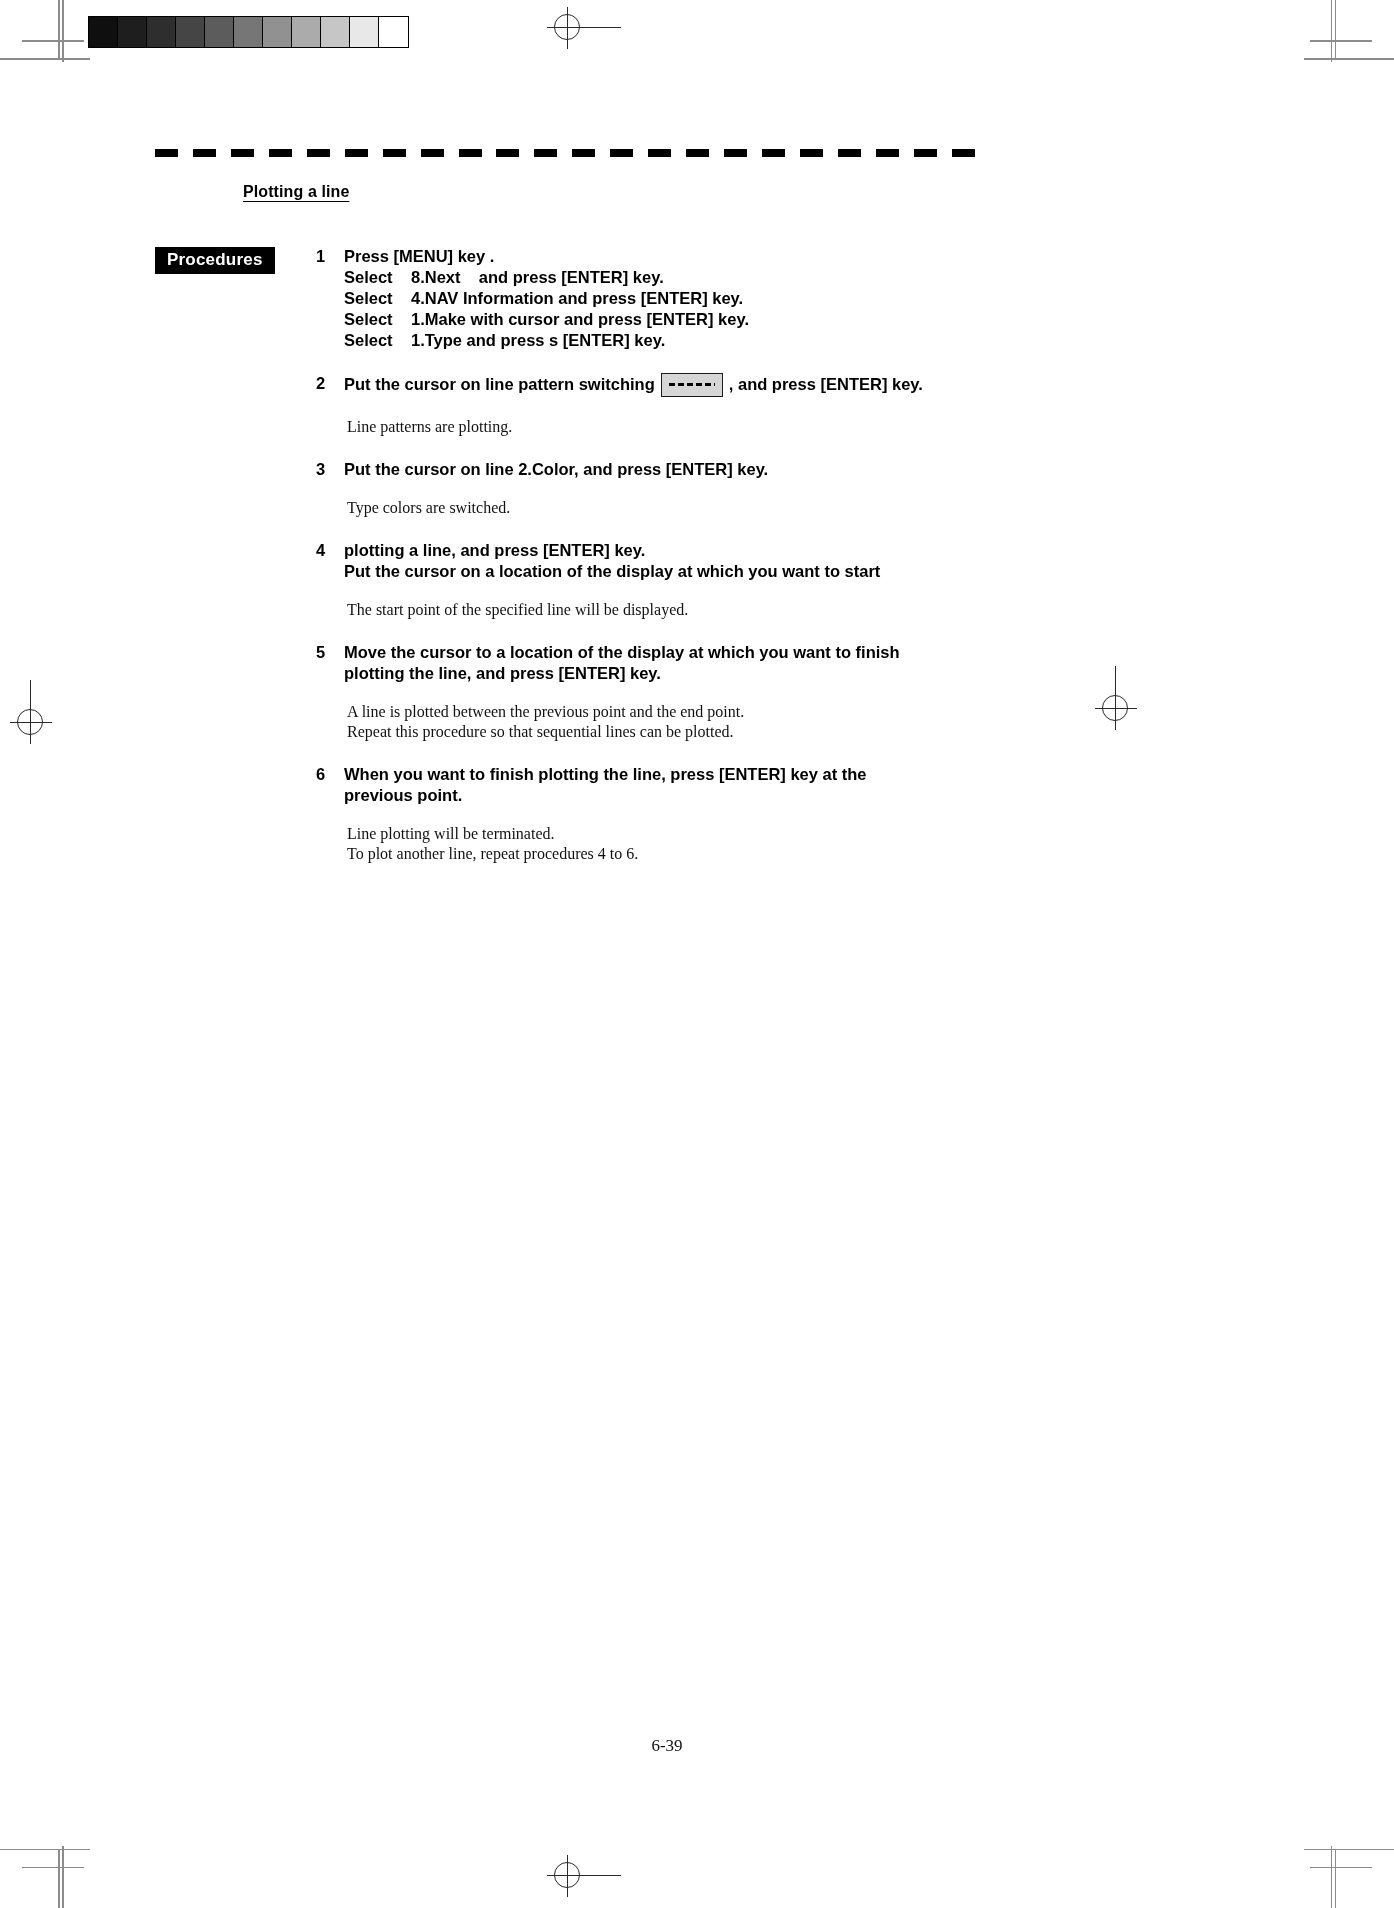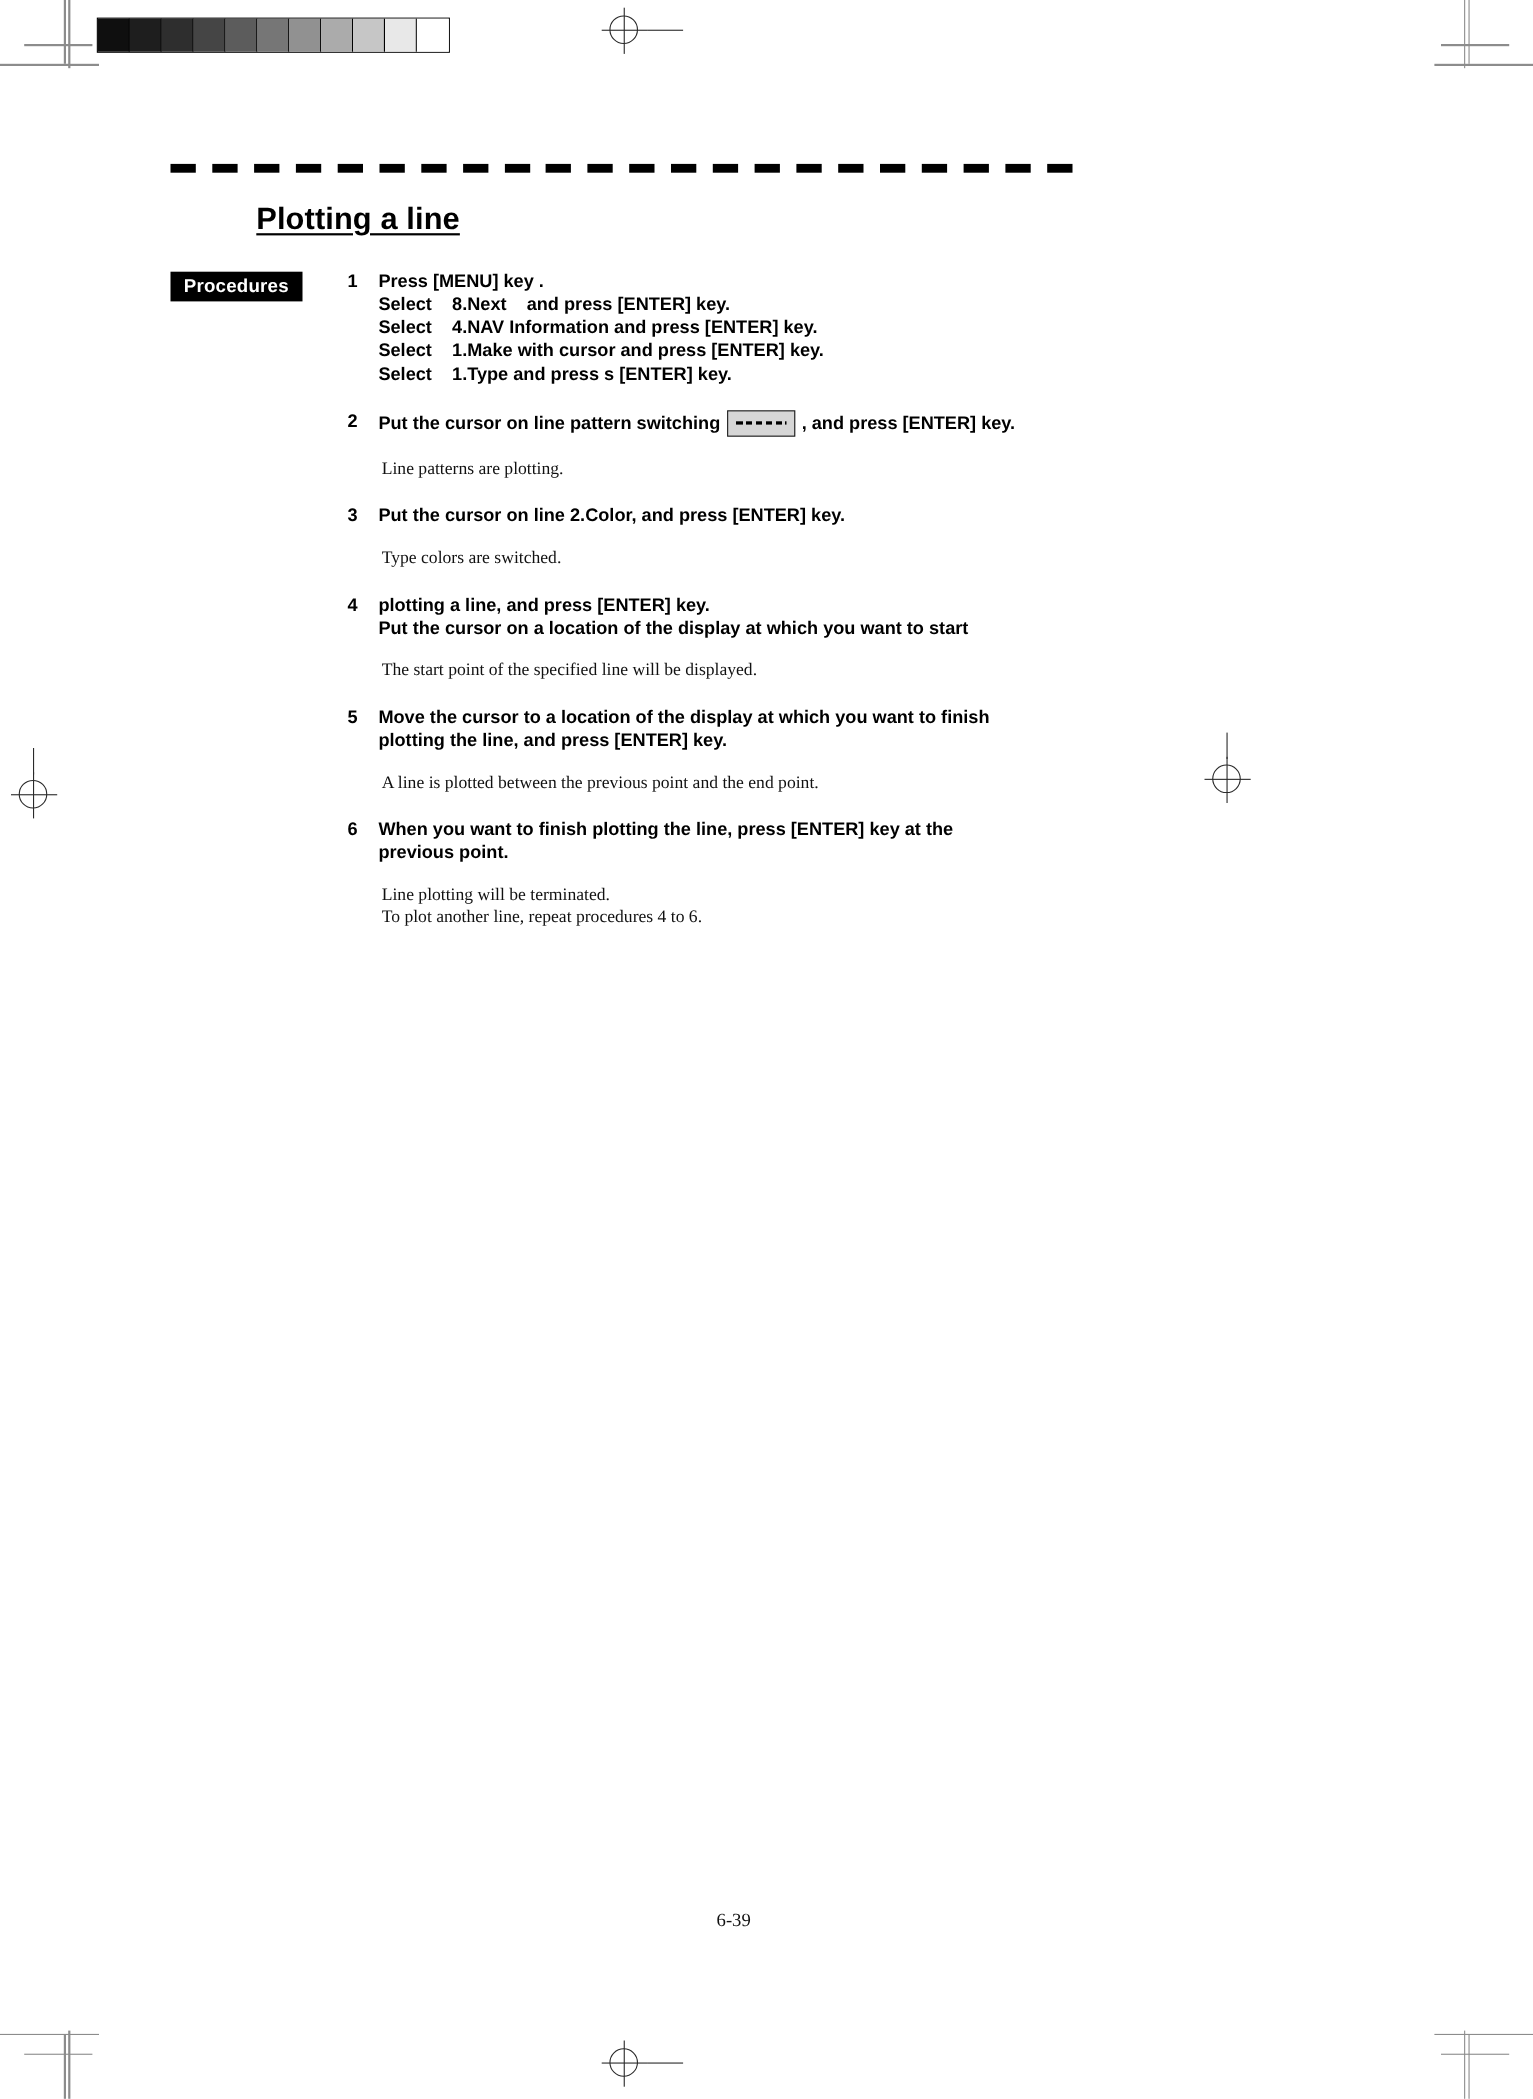--- a/index.html
+++ b/index.html
@@ -135,23 +135,23 @@
   .dash-rule i {
     display: block;
     width: 23px;
     height: 8px;
     background: #000;
   }
 
   
   .page-title {
     position: absolute;
-    left: 233px;
+    left: 243px;
     top: 183px;
-    font-size: 28px;
+    font-size: 16px;
     font-weight: bold;
     text-decoration: underline;
     text-underline-offset: 4px;
     letter-spacing: .1px;
   }
 
   .procedures-tag {
     position: absolute;
     left: 155px;
     top: 247px;
@@ -410,20 +410,21 @@
       <div class="step-head">
         <div class="step-num">5</div>
         <div class="step-body">
           <div class="step-line">Move the cursor to a location of the display at which you want to finish</div>
           <div class="step-line">plotting the line, and press [ENTER] key.</div>
         </div>
       </div>
       <div class="gap-s"></div>
       <div class="sub-note">
         <div>A line is plotted between the previous point and the end point.</div>
+        <div>Repeat this procedure so that sequential lines can be plotted.</div>
       </div>
       <div class="gap-m"></div>
     </div>
     <div class="step">
       <div class="step-head">
         <div class="step-num">6</div>
         <div class="step-body">
           <div class="step-line">When you want to finish plotting the line, press [ENTER] key at the</div>
           <div class="step-line">previous point.</div>
         </div>

